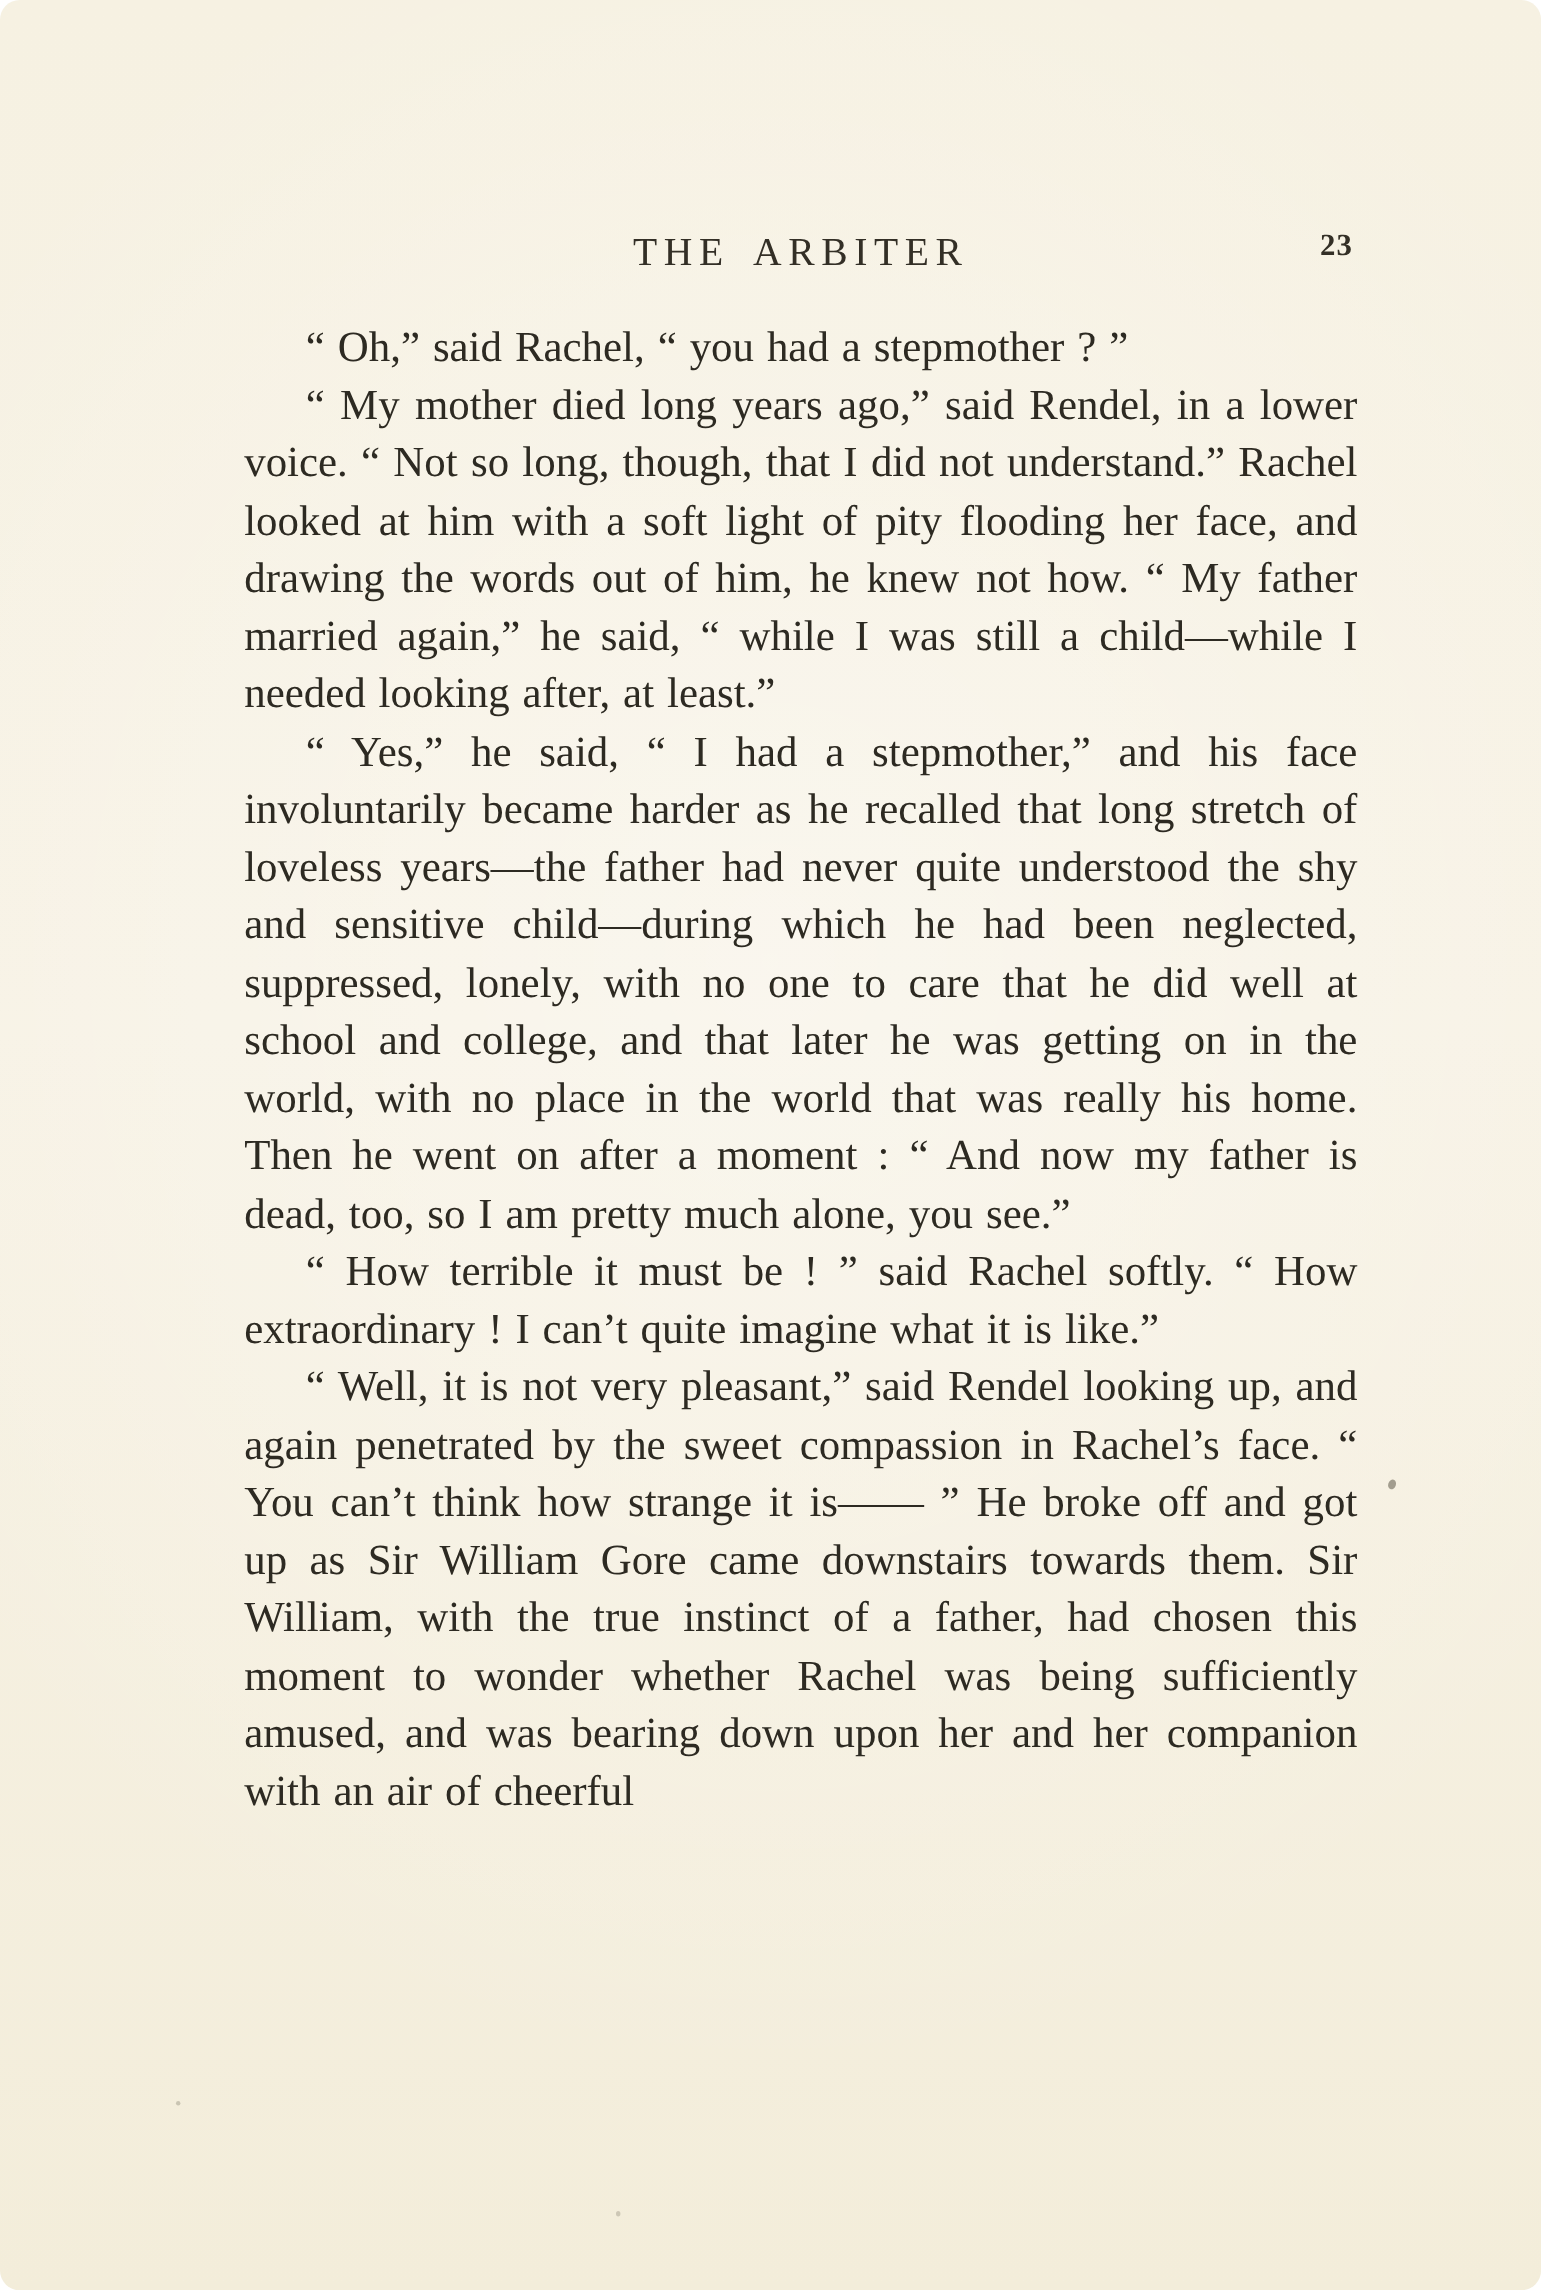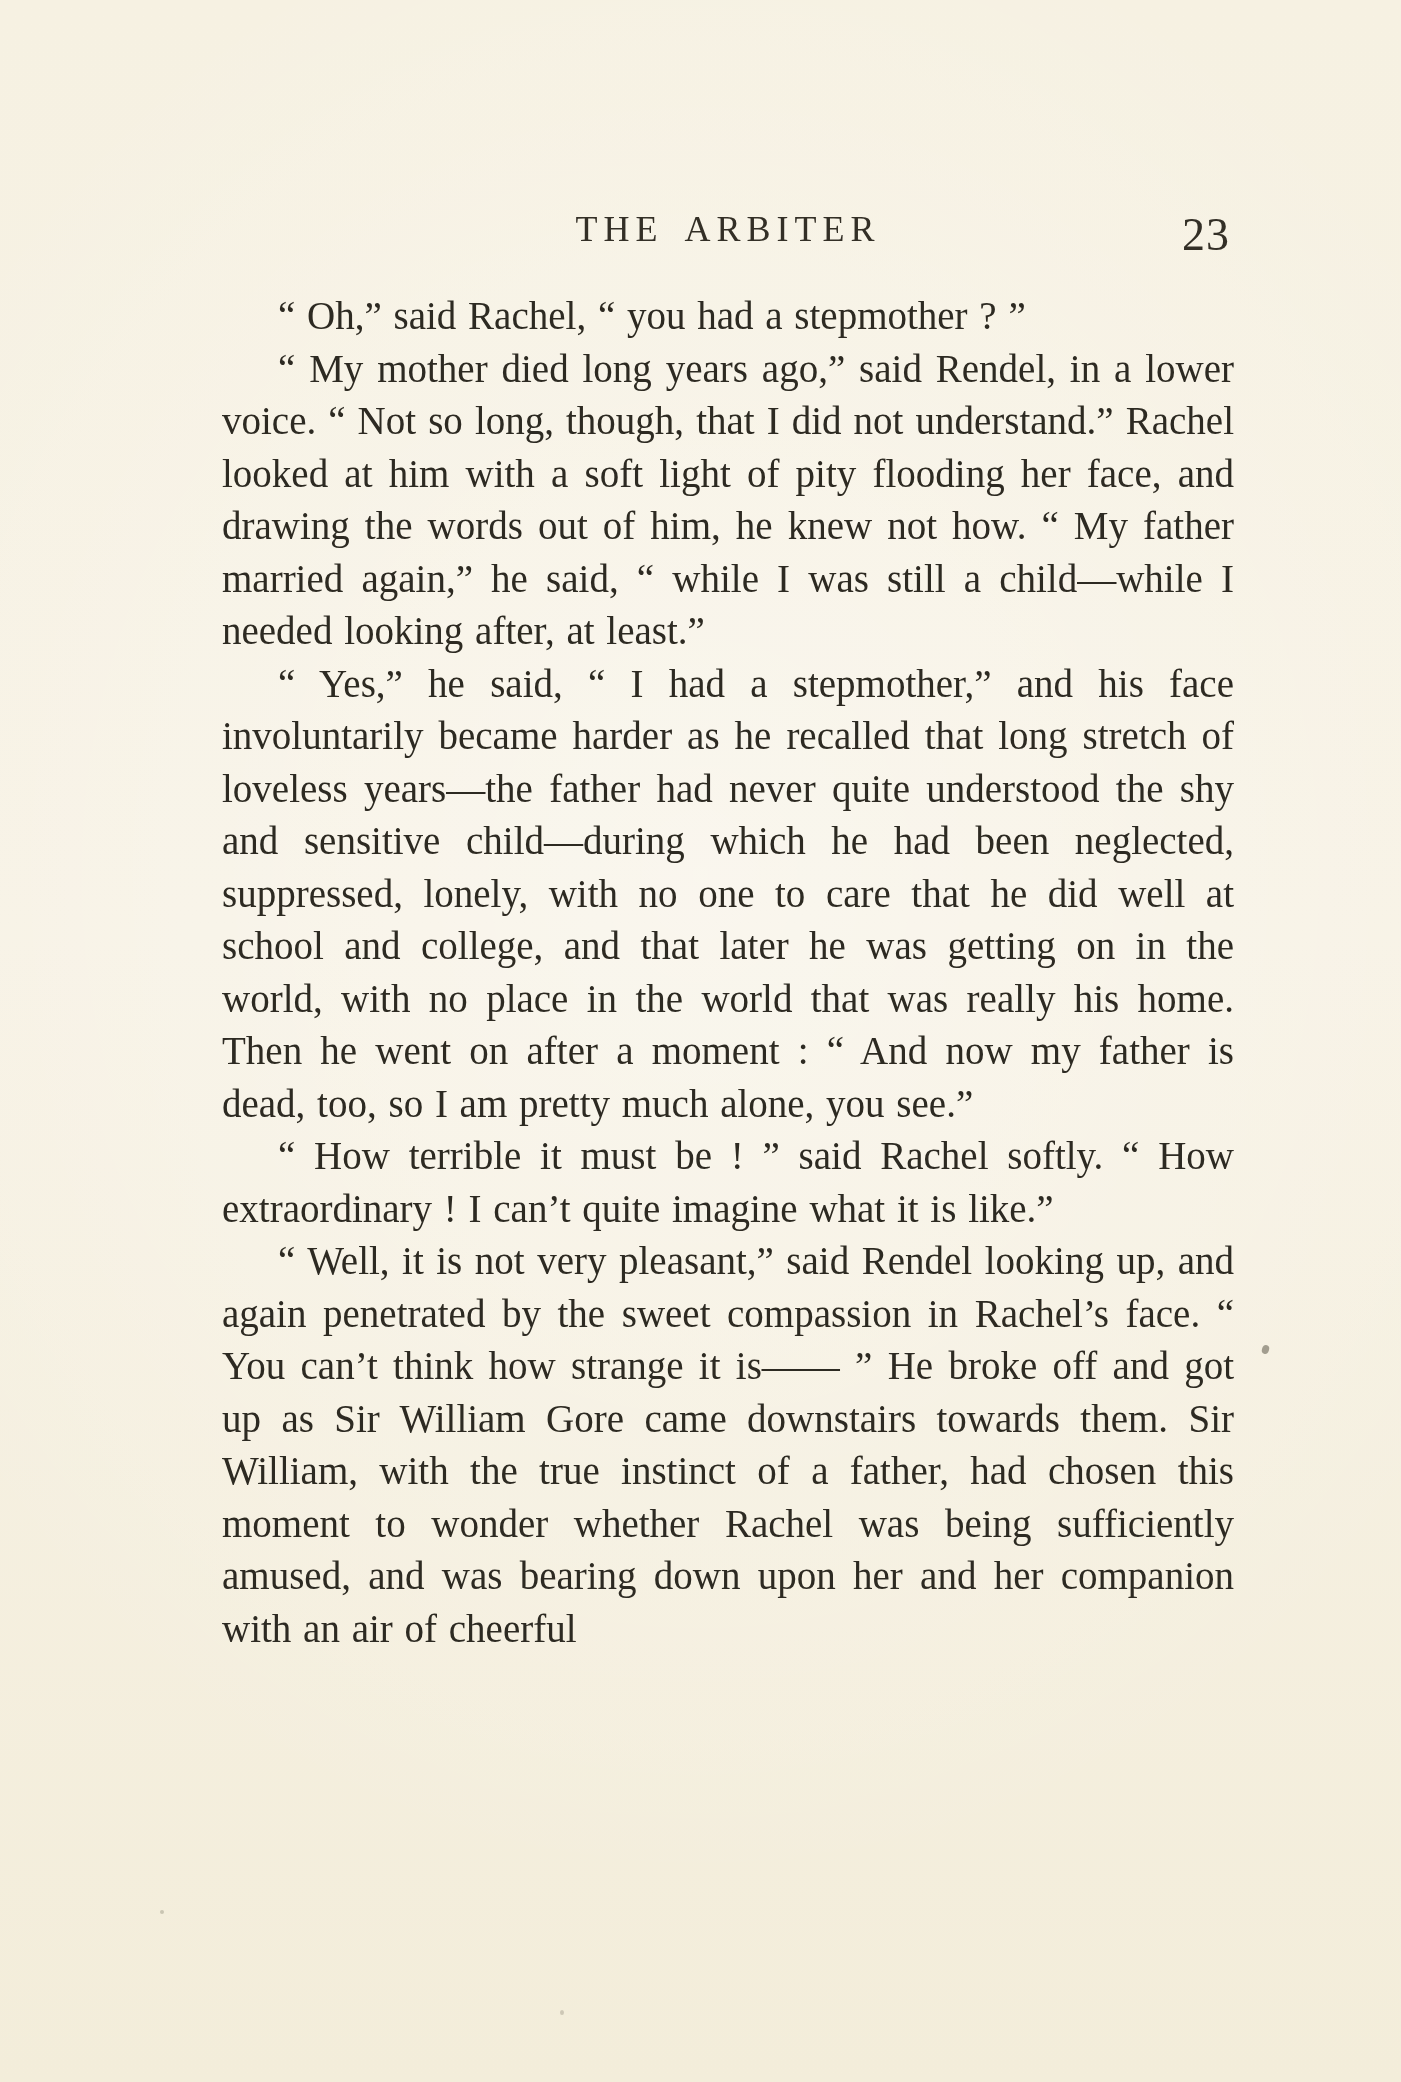--- a/index.html
+++ b/index.html
@@ -15,20 +15,21 @@
   .page {
     position: relative;
     width: 1401px;
     height: 2082px;
     background-color: #f7f2e4;
     background-image:
       radial-gradient(ellipse 120% 90% at 50% 42%, rgba(255,255,255,0.35) 0%, rgba(255,255,255,0) 55%),
       linear-gradient(180deg, #f6f1e2 0%, #f7f2e5 45%, #f3edda 100%);
     color: #2d2a22;
     overflow: hidden;
+    border-radius: 18px;
   }
   .running-head {
     position: absolute;
     top: 208px;
     left: 222px;
     width: 1012px;
     height: 50px;
   }
   .head-title {
     position: absolute;
@@ -38,23 +39,24 @@
     text-align: center;
     font-size: 36px;
     letter-spacing: 6px;
     word-spacing: 8px;
     color: #332f26;
   }
   .page-number {
     position: absolute;
     right: 4px;
     top: 0;
-    font-size: 46px;
+    font-size: 28px;
     letter-spacing: 1px;
     color: #332f26;
+    font-weight: bold;
   }
   .text-block {
     position: absolute;
     top: 290px;
     left: 222px;
     width: 1012px;
     font-size: 39px;
     line-height: 52.5px;
     text-align: justify;
     word-spacing: 2px;

